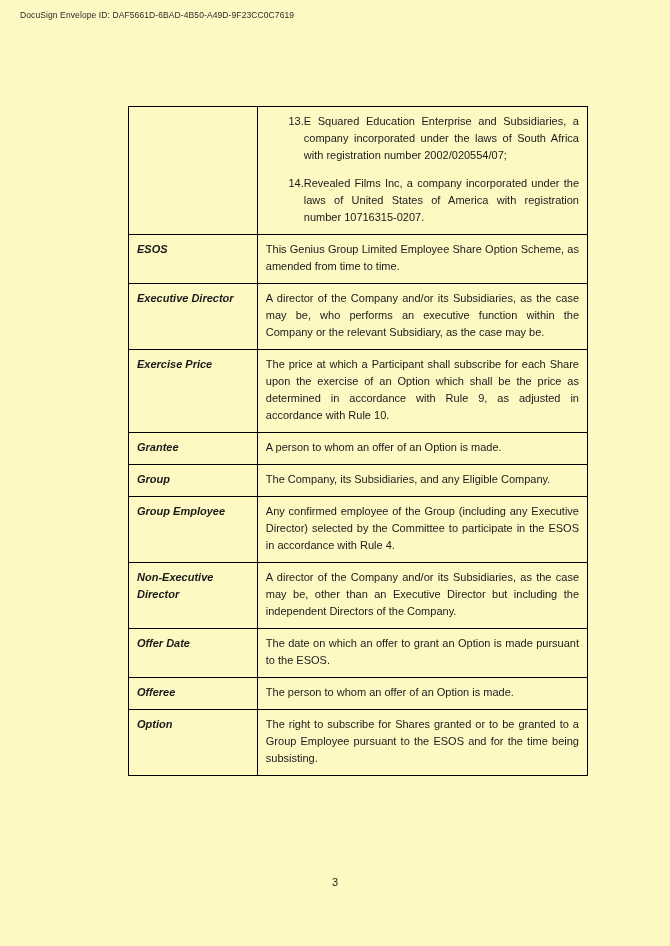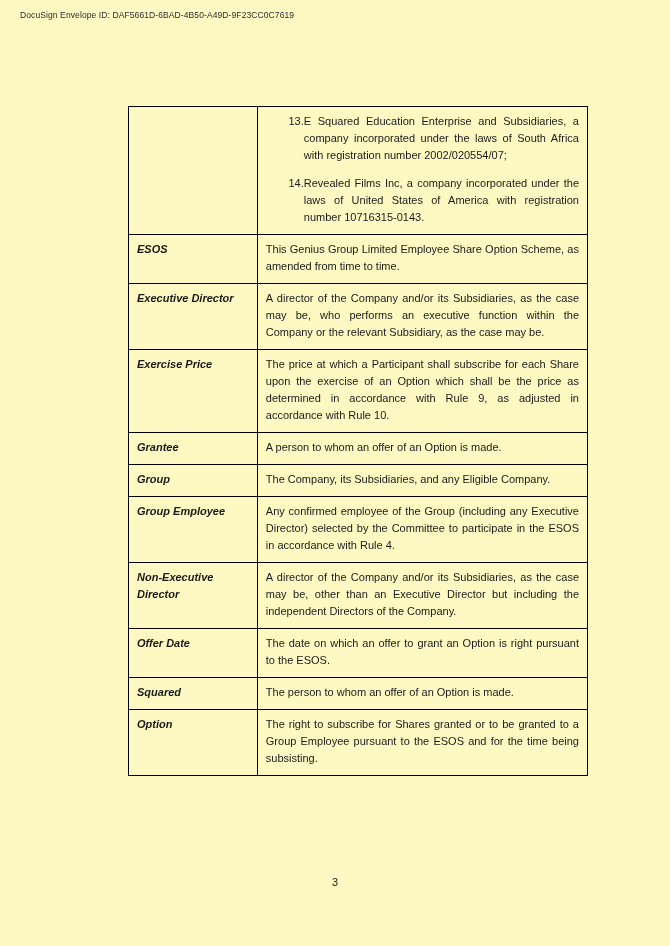--- a/index.html
+++ b/index.html
@@ -72,21 +72,21 @@
     <tbody>
       <tr>
         <td class="term-cell"></td>
         <td class="def-cell">
           <div class="ol-item">
             <span class="ol-num">13.</span>
             <span class="ol-text">E Squared Education Enterprise and Subsidiaries, a company incorporated under the laws of South Africa with registration number 2002/020554/07;</span>
           </div>
           <div class="ol-item">
             <span class="ol-num">14.</span>
-            <span class="ol-text">Revealed Films Inc, a company incorporated under the laws of United States of America with registration number 10716315-0143.</span>
+            <span class="ol-text">Revealed Films Inc, a company incorporated under the laws of United States of America with registration number 10716315-0207.</span>
           </div>
         </td>
       </tr>
 
       <tr>
         <td class="term-cell">ESOS</td>
         <td class="def-cell">This Genius Group Limited Employee Share Option Scheme, as amended from time to time.</td>
       </tr>
 
       <tr>
@@ -114,25 +114,25 @@
         <td class="def-cell">Any confirmed employee of the Group (including any Executive Director) selected by the Committee to participate in the ESOS in accordance with Rule 4.</td>
       </tr>
 
       <tr>
         <td class="term-cell">Non-Executive Director</td>
         <td class="def-cell">A director of the Company and/or its Subsidiaries, as the case may be, other than an Executive Director but including the independent Directors of the Company.</td>
       </tr>
 
       <tr>
         <td class="term-cell">Offer Date</td>
-        <td class="def-cell">The date on which an offer to grant an Option is right pursuant to the ESOS.</td>
+        <td class="def-cell">The date on which an offer to grant an Option is made pursuant to the ESOS.</td>
       </tr>
 
       <tr>
-        <td class="term-cell">Squared</td>
+        <td class="term-cell">Offeree</td>
         <td class="def-cell">The person to whom an offer of an Option is made.</td>
       </tr>
 
       <tr>
         <td class="term-cell">Option</td>
         <td class="def-cell">The right to subscribe for Shares granted or to be granted to a Group Employee pursuant to the ESOS and for the time being subsisting.</td>
       </tr>
     </tbody>
   </table>
 

